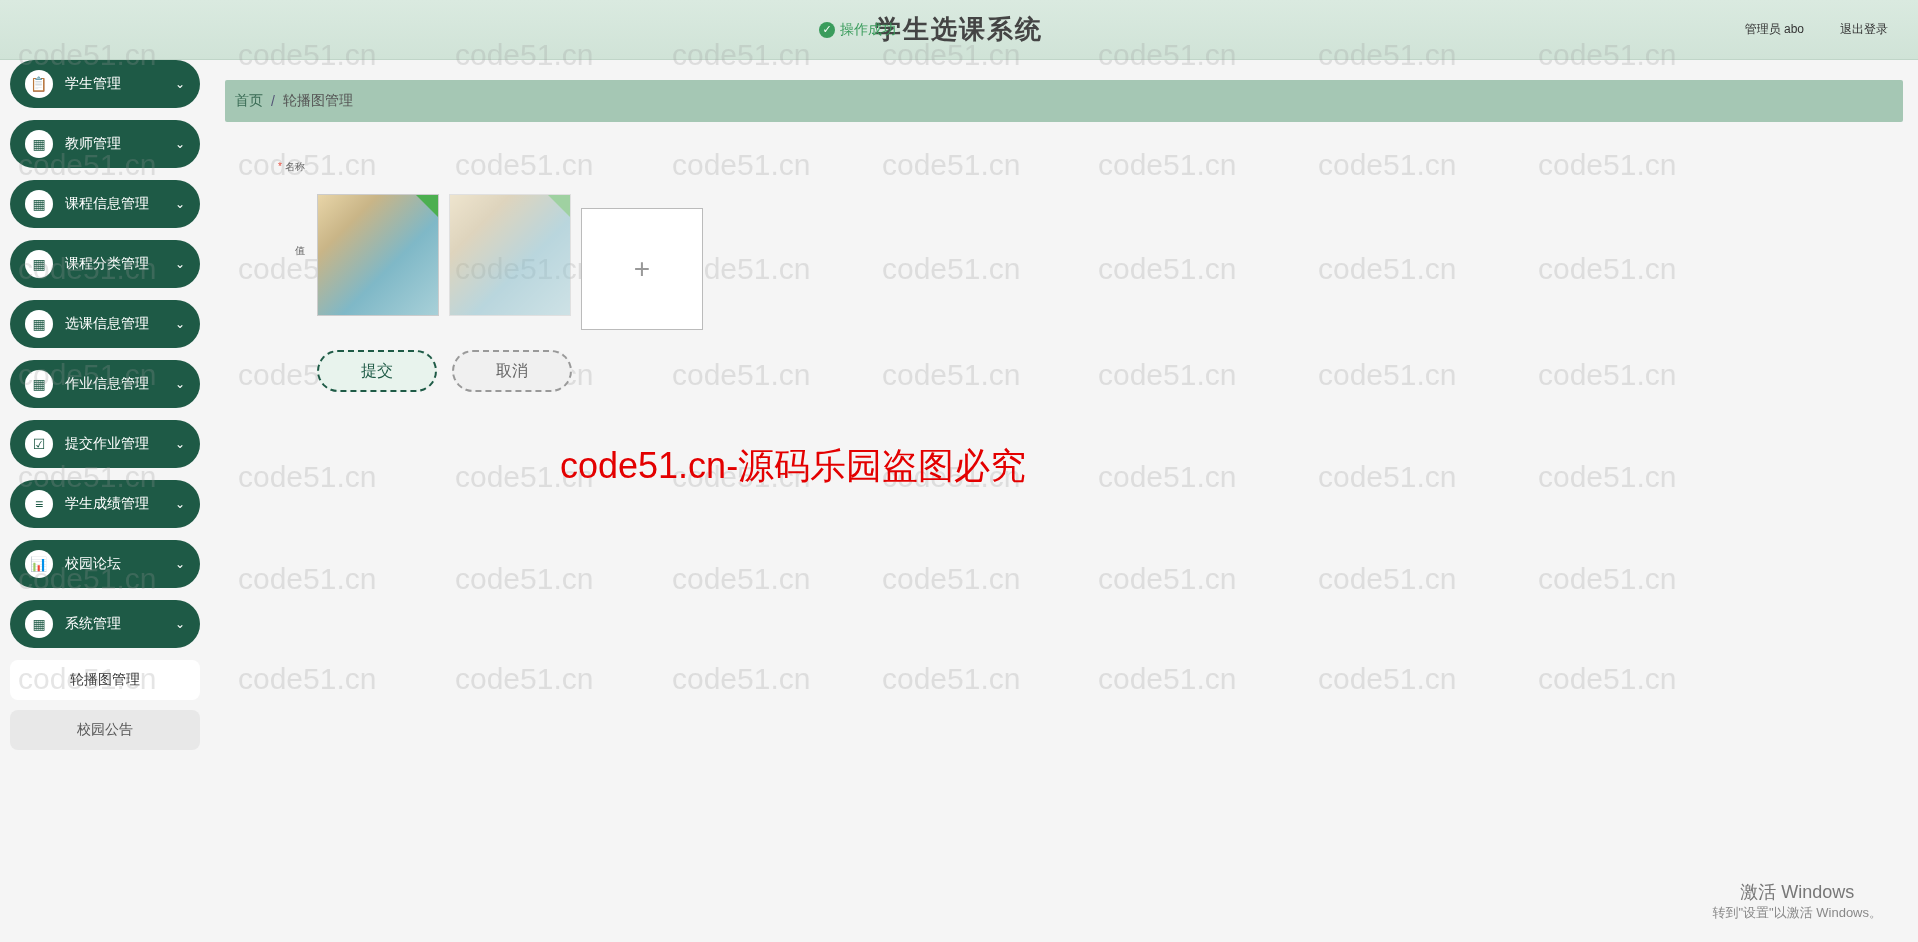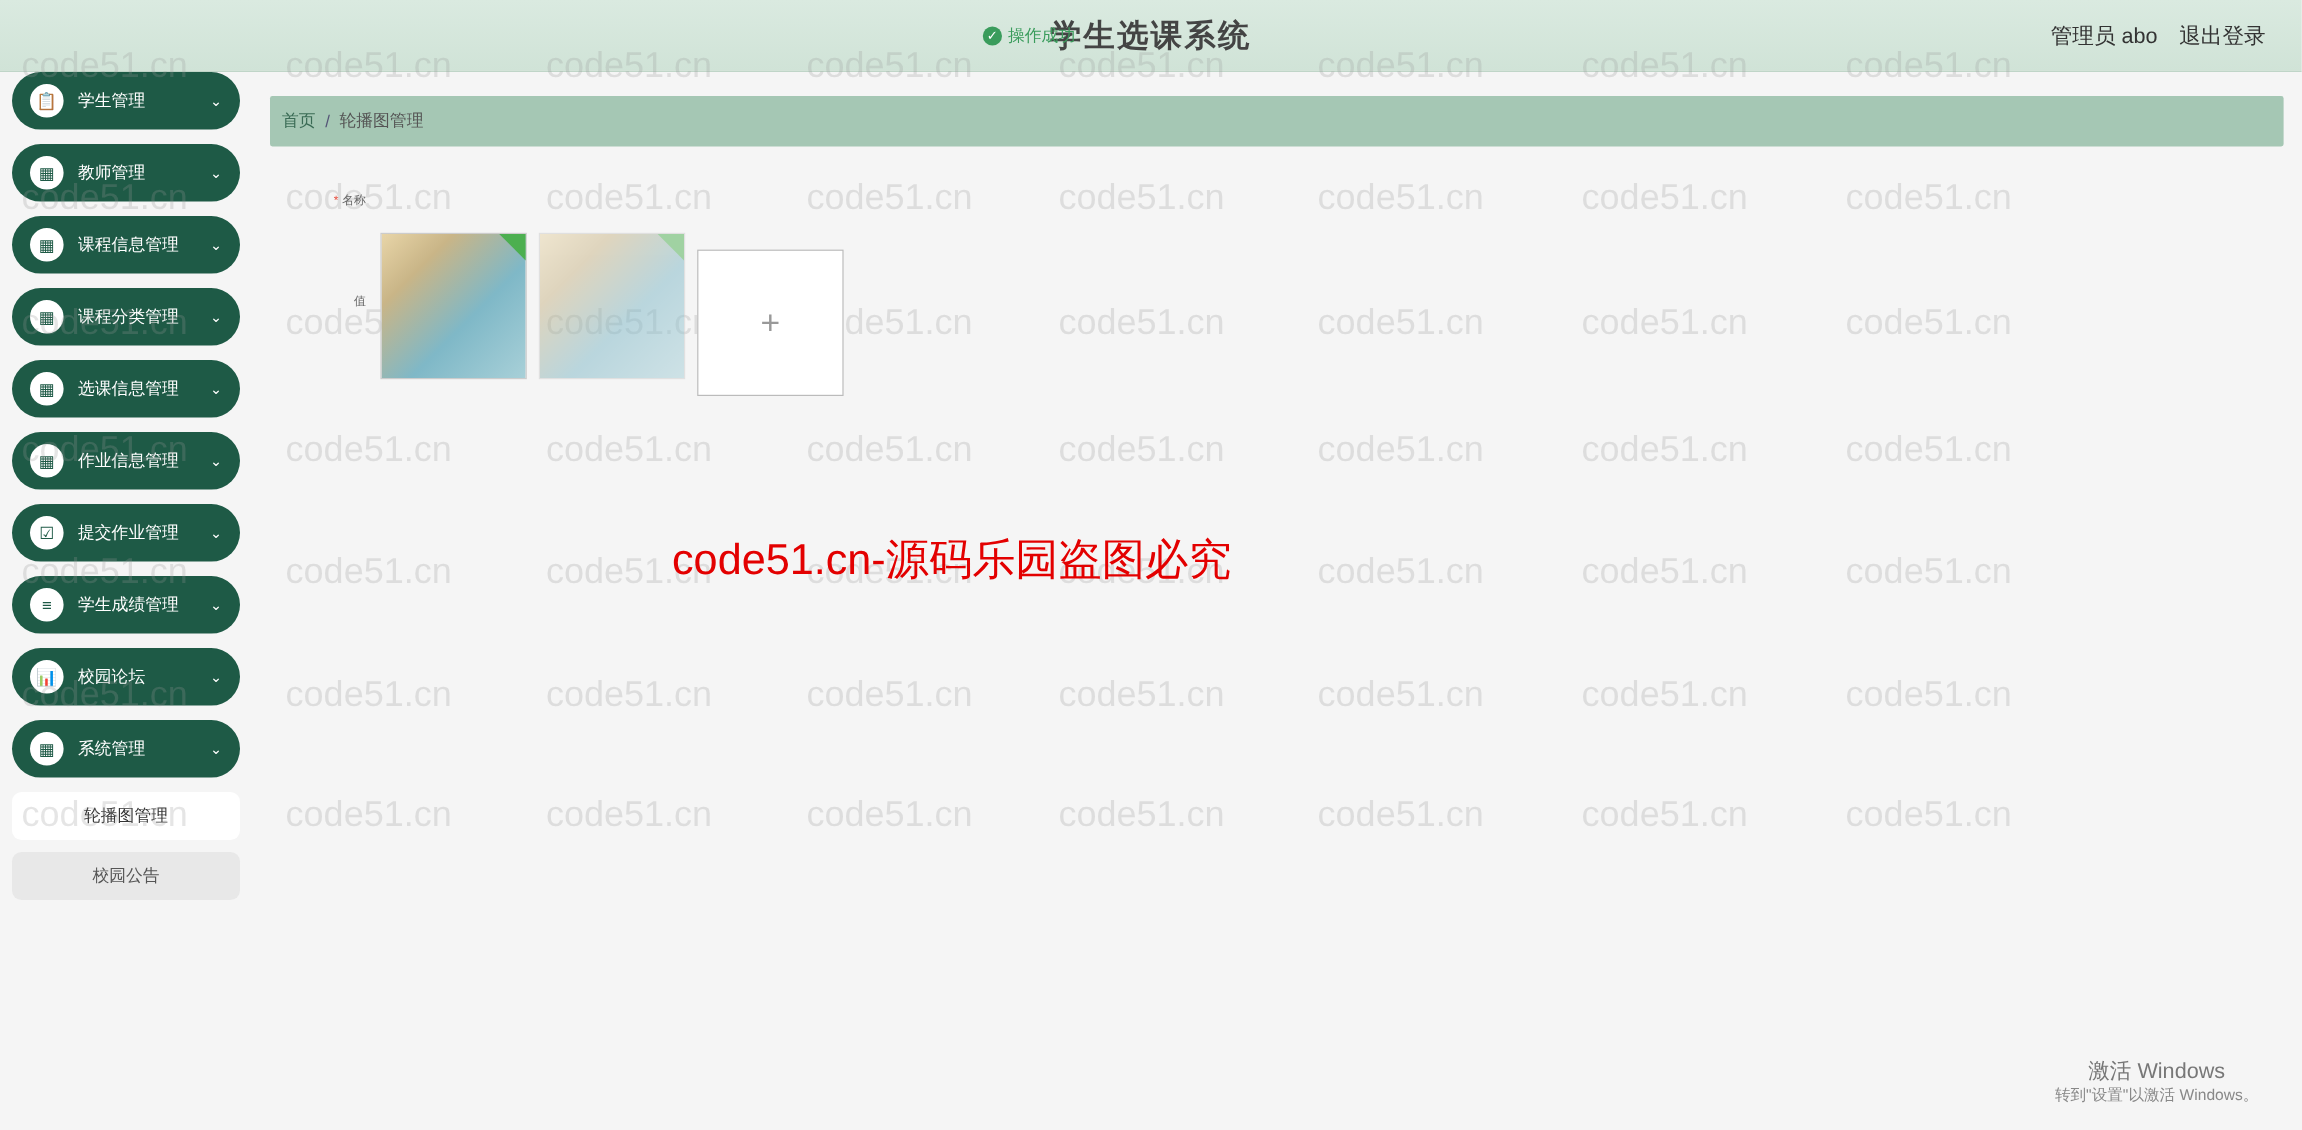--- a/index.html
+++ b/index.html
@@ -2,21 +2,21 @@
 <html><head>
 <meta charset="utf-8">
 <style>
   * { box-sizing: border-box; margin: 0; padding: 0; }
   body { font-family: "Microsoft YaHei", Arial, sans-serif; background: #f5f5f5; width: 1918px; height: 942px; overflow: hidden; position: relative; }
 
   .header { height: 60px; background: linear-gradient(to bottom, #daeae0, #d0e3d7); display: flex; align-items: center; justify-content: center; position: relative; border-bottom: 1px solid #c0d5c8; }
   .header-title { font-size: 26px; font-weight: bold; color: #444; letter-spacing: 2px; }
   .header-success { position: absolute; left: 50%; margin-left: -140px; display: flex; align-items: center; font-size: 14px; color: #3a9c5c; }
   .header-success .check { display: inline-flex; width: 16px; height: 16px; border-radius: 50%; background: #3a9c5c; color: #fff; align-items: center; justify-content: center; font-size: 11px; margin-right: 5px; }
-  .header-right { position: absolute; right: 30px; display: flex; gap: 18px; font-size: 18px; color: #333; }
+  .header-right { position: absolute; right: 30px; display: flex; gap: 36px; font-size: 12px; color: #333; }
   .header-right span { cursor: pointer; }
 
   .container { display: flex; height: calc(100% - 60px); }
 
   .sidebar { width: 210px; padding: 0 10px; background: transparent; overflow-y: auto; }
   .sidebar::-webkit-scrollbar { width: 8px; }
   .sidebar::-webkit-scrollbar-thumb { background: #bbb; border-radius: 4px; }
 
   .menu-item { display: flex; align-items: center; background: #1e5a46; color: #fff; border-radius: 40px; height: 48px; margin-bottom: 12px; padding: 0 15px; cursor: pointer; position: relative; }
   .menu-item .icon-circle { width: 28px; height: 28px; background: #fff; border-radius: 50%; display: flex; align-items: center; justify-content: center; margin-right: 12px; color: #1e5a46; font-size: 14px; }
@@ -159,20 +159,24 @@
             <div class="thumb dim">
               <div class="corner"></div>
             </div>
             <div class="upload-btn">
               <span>+</span>
             </div>
           </div>
         </div>
 
 
+        <div class="btn-row">
+          <button class="btn btn-submit">提交</button>
+          <button class="btn btn-cancel">取消</button>
+        </div>
       </div>
     </div>
   </div>
 </div>
 
 <div class="wm-red">code51.cn-源码乐园盗图必究</div>
 
 <div class="watermark" id="wm-layer">
     <div class="wm-text" style="left: 18px; top: 38px;">code51.cn</div>
     <div class="wm-text" style="left: 238px; top: 38px;">code51.cn</div>

